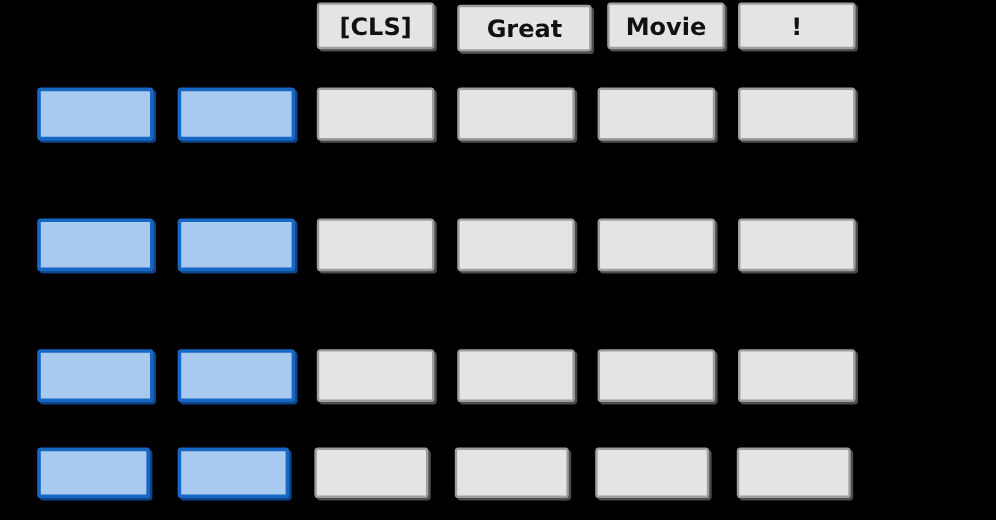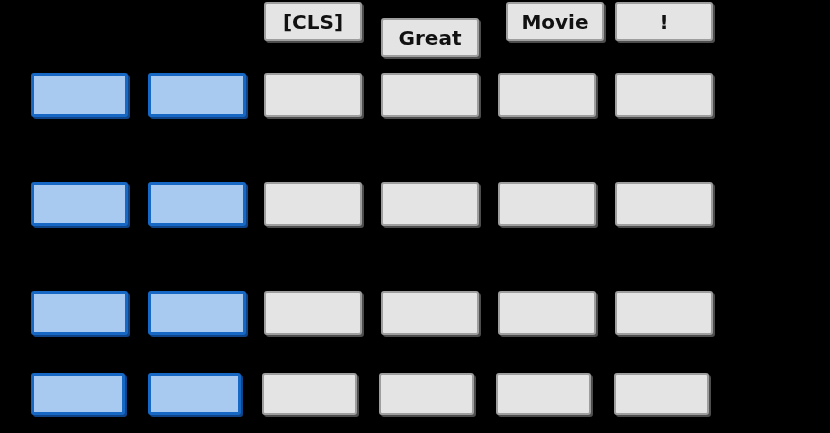--- a/index.html
+++ b/index.html
@@ -50,21 +50,21 @@
     box-shadow: 2px 2px 0 rgba(18,80,160,0.85);
     font-size: 14px;
   }
 </style>
 </head>
 <body>
 
 <div id="canvas">
   <div id="header-row">
       <div class="cell token-chip" style="left: 264px; top: 2px; width: 98px; height: 39px;">[CLS]</div>
-      <div class="cell token-chip" style="left: 381px; top: 18px; width: 98px; height: 39px;">Great</div>
+      <div class="cell token-chip" style="left: 381px; top: 4px; width: 112px; height: 39px;">Great</div>
       <div class="cell token-chip" style="left: 506px; top: 2px; width: 98px; height: 39px;">Movie</div>
       <div class="cell token-chip" style="left: 615px; top: 2px; width: 98px; height: 39px;">!</div>
     </div>
   <div id="grid-rows">
       <div class="cell cell-blue" style="left: 31px; top: 73px; width: 97px; height: 44px;"></div>
       <div class="cell cell-blue" style="left: 148px; top: 73px; width: 98px; height: 44px;"></div>
       <div class="cell cell-grey" style="left: 264px; top: 73px; width: 98px; height: 44px;"></div>
       <div class="cell cell-grey" style="left: 381px; top: 73px; width: 98px; height: 44px;"></div>
       <div class="cell cell-grey" style="left: 498px; top: 73px; width: 98px; height: 44px;"></div>
       <div class="cell cell-grey" style="left: 615px; top: 73px; width: 98px; height: 44px;"></div>

